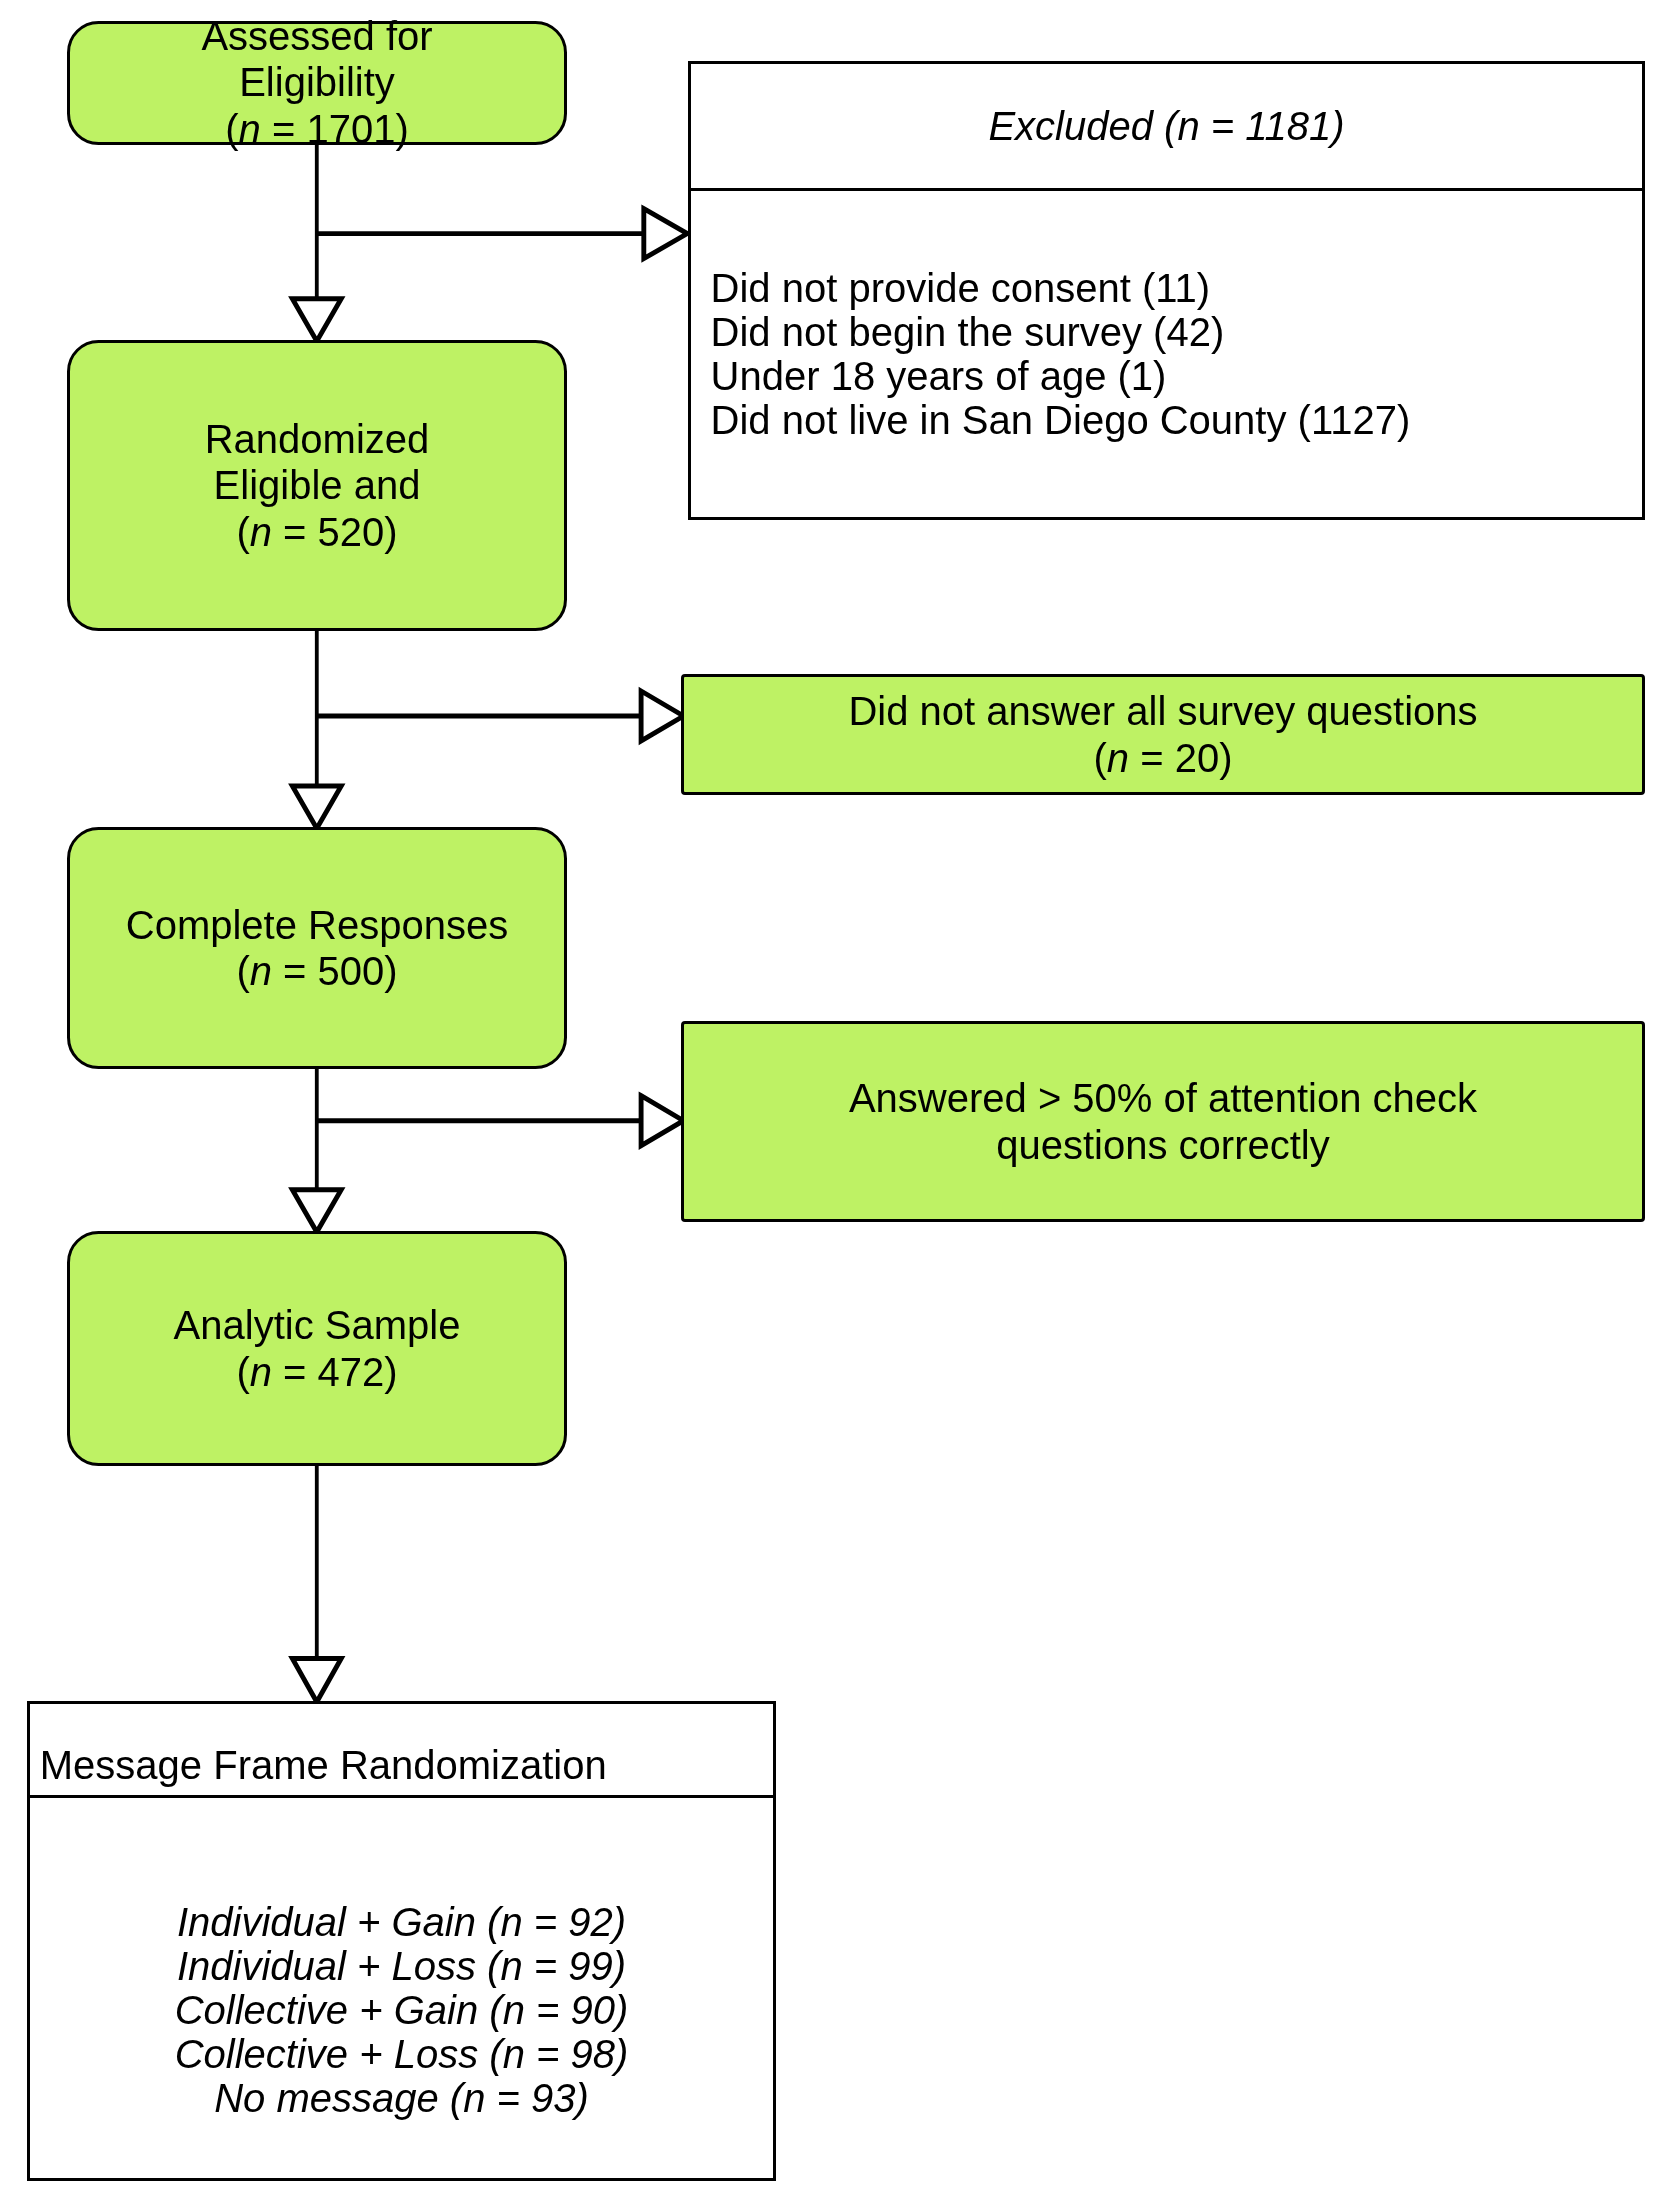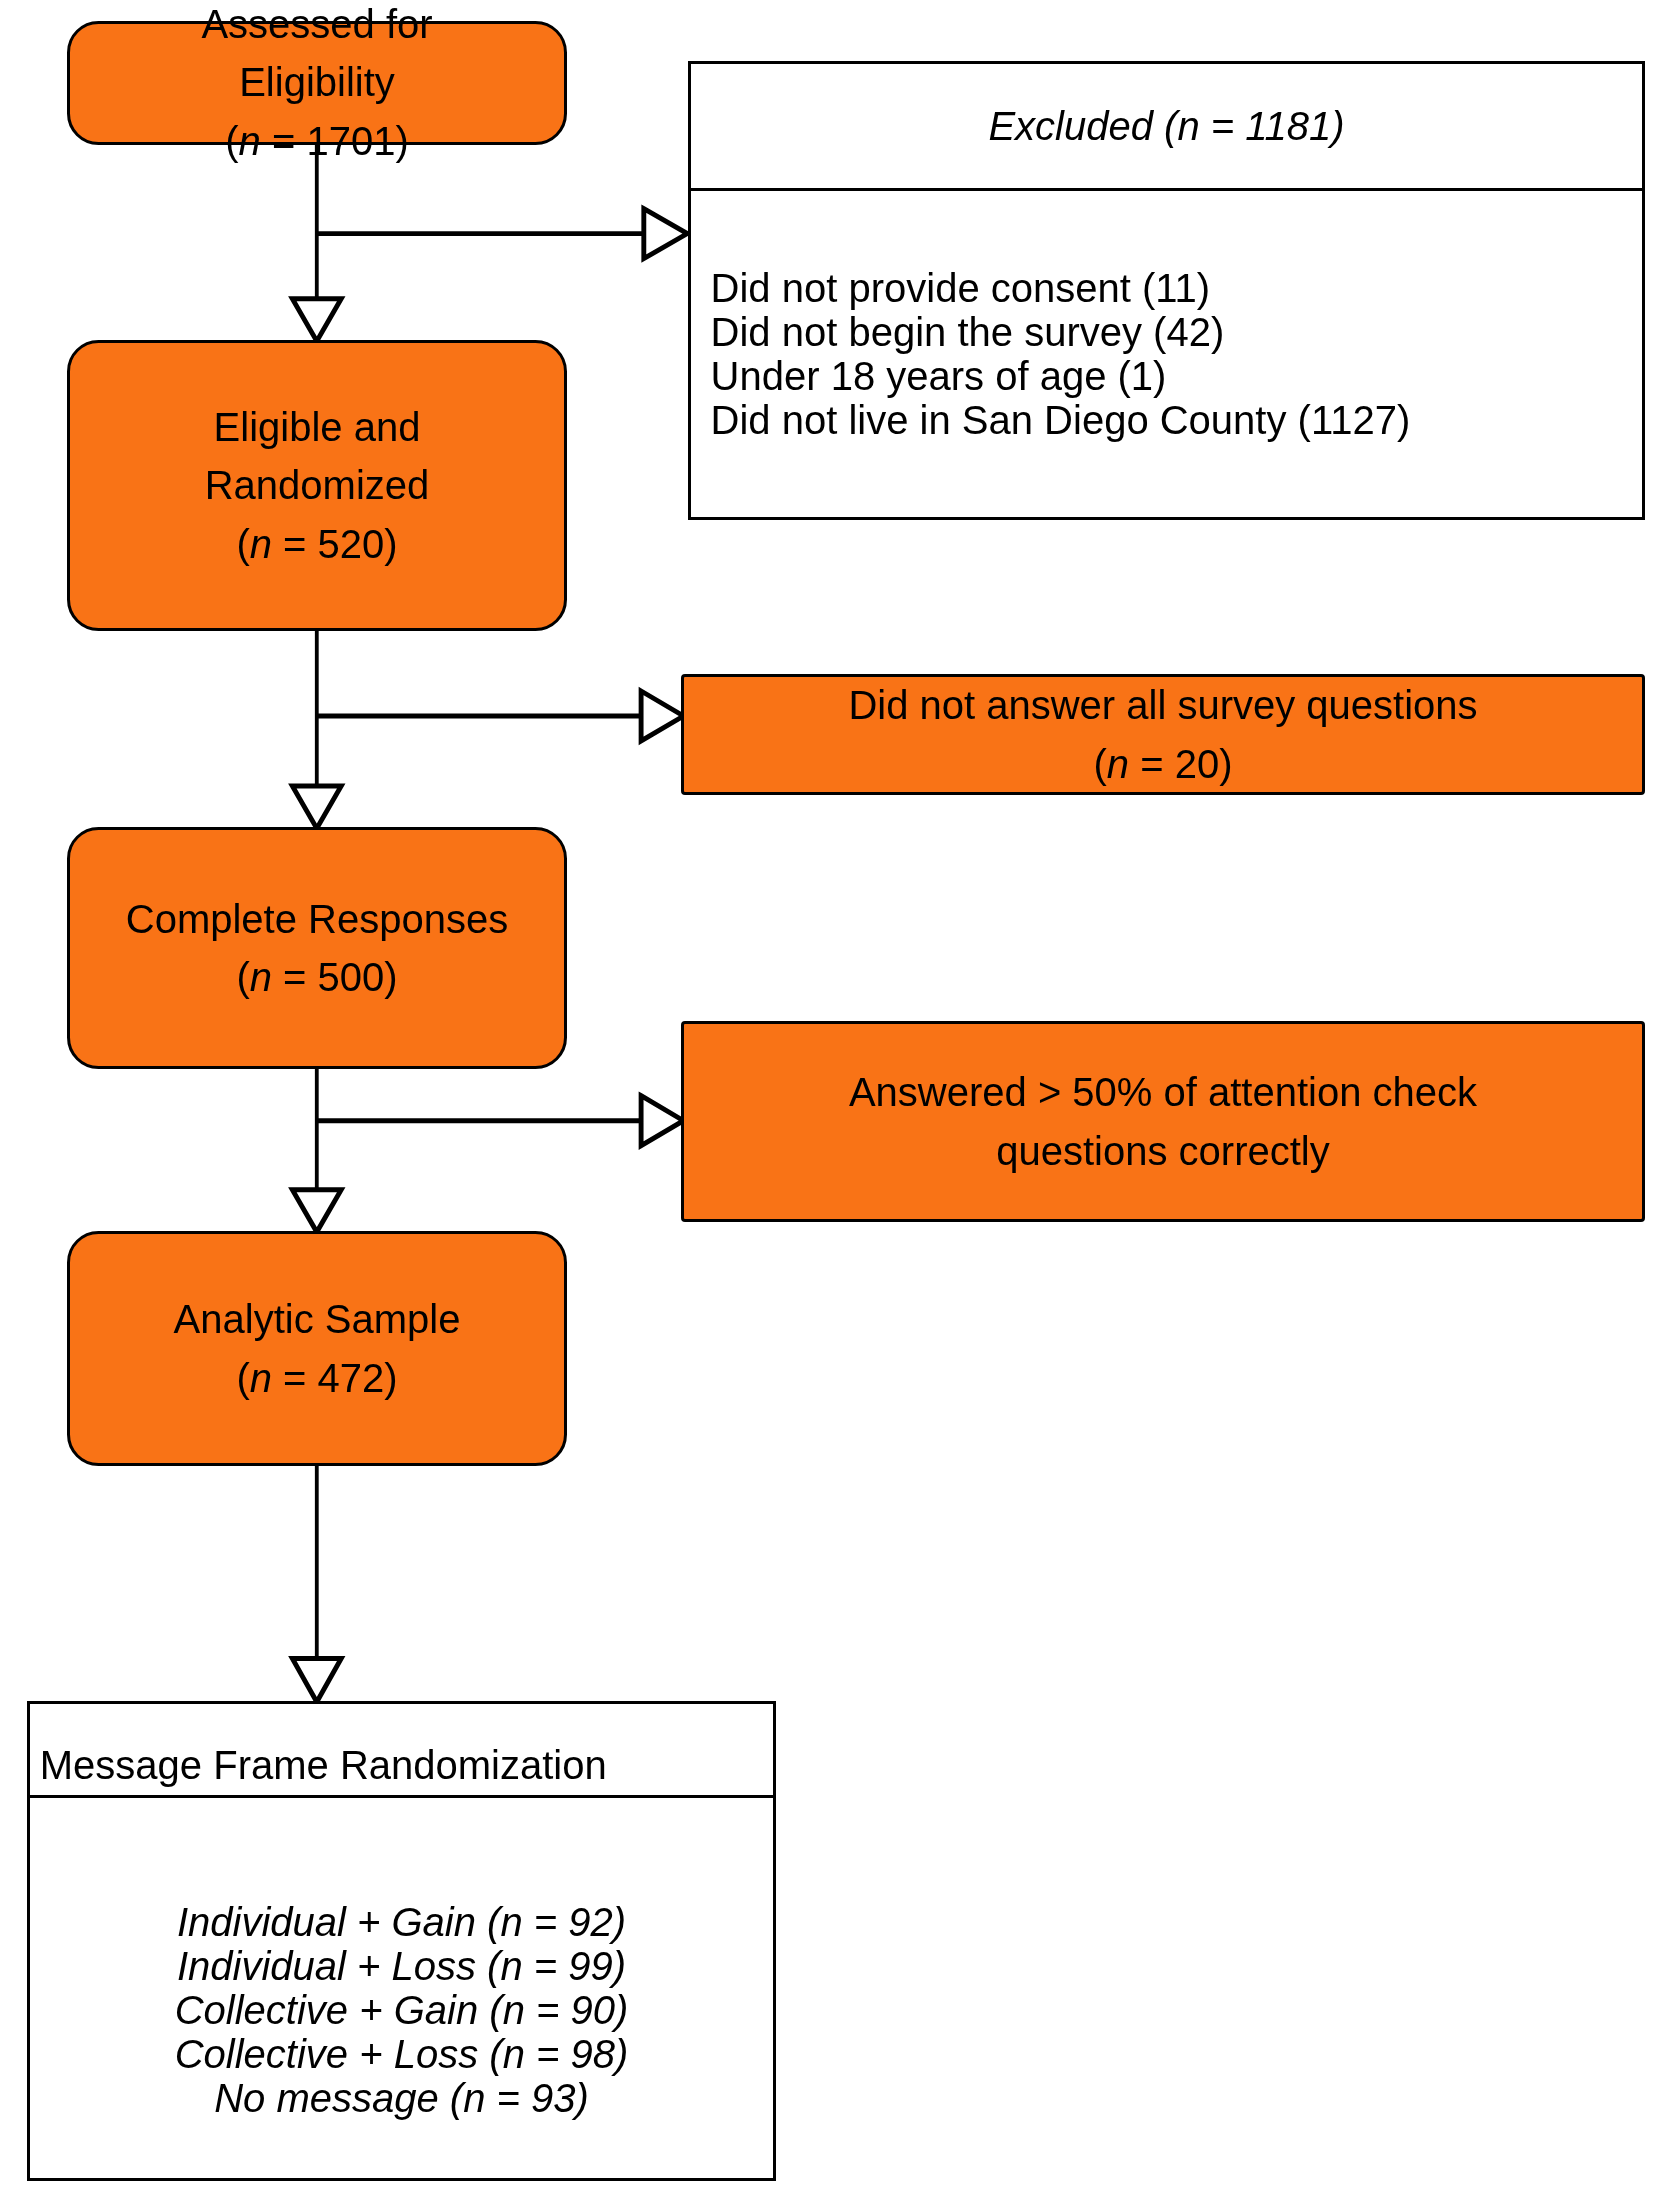--- a/index.html
+++ b/index.html
@@ -12,27 +12,26 @@
     width:1663px;
     height:2205px;
     background:#ffffff;
     overflow:hidden;
   }
 
   
   .node{
     position:absolute;
     box-sizing:border-box;
-    background:#f97316;
+    background:#bef264;
     border:3.3px solid #000000;
     display:flex;
     flex-direction:column;
     align-items:center;
     justify-content:center;
-    gap:12px;
   }
   .node.rounded{ border-radius:31.5px; }
   .node.square{ border-radius:4px; }
 
   .line{
     display:block;
     width:100%;
     text-align:center;
     line-height:1.16;
     white-space:nowrap;
@@ -116,22 +115,22 @@
     </div>
     <div class="panel-body left" style="padding:9.8px 0 9.8px 19.6px;">
       <span class="row">Did not provide consent (11)</span>
       <span class="row">Did not begin the survey (42)</span>
       <span class="row">Under 18 years of age (1)</span>
       <span class="row">Did not live in San Diego County (1127)</span>
     </div>
   </div>
 
   <div class="node rounded" style="left:67px;top:340px;width:500px;height:291px;">
+    <span class="line">Randomized</span>
     <span class="line">Eligible and</span>
-    <span class="line">Randomized</span>
     <span class="line"><span>(</span><span class="ital">n</span><span> = 520)</span></span>
   </div>
 
   <div class="node square" style="left:681px;top:674px;width:964px;height:121px;">
     <span class="line">Did not answer all survey questions</span>
     <span class="line"><span>(</span><span class="ital">n</span><span> = 20)</span></span>
   </div>
 
   <div class="node rounded" style="left:67px;top:827px;width:500px;height:242px;">
     <span class="line">Complete Responses</span>

